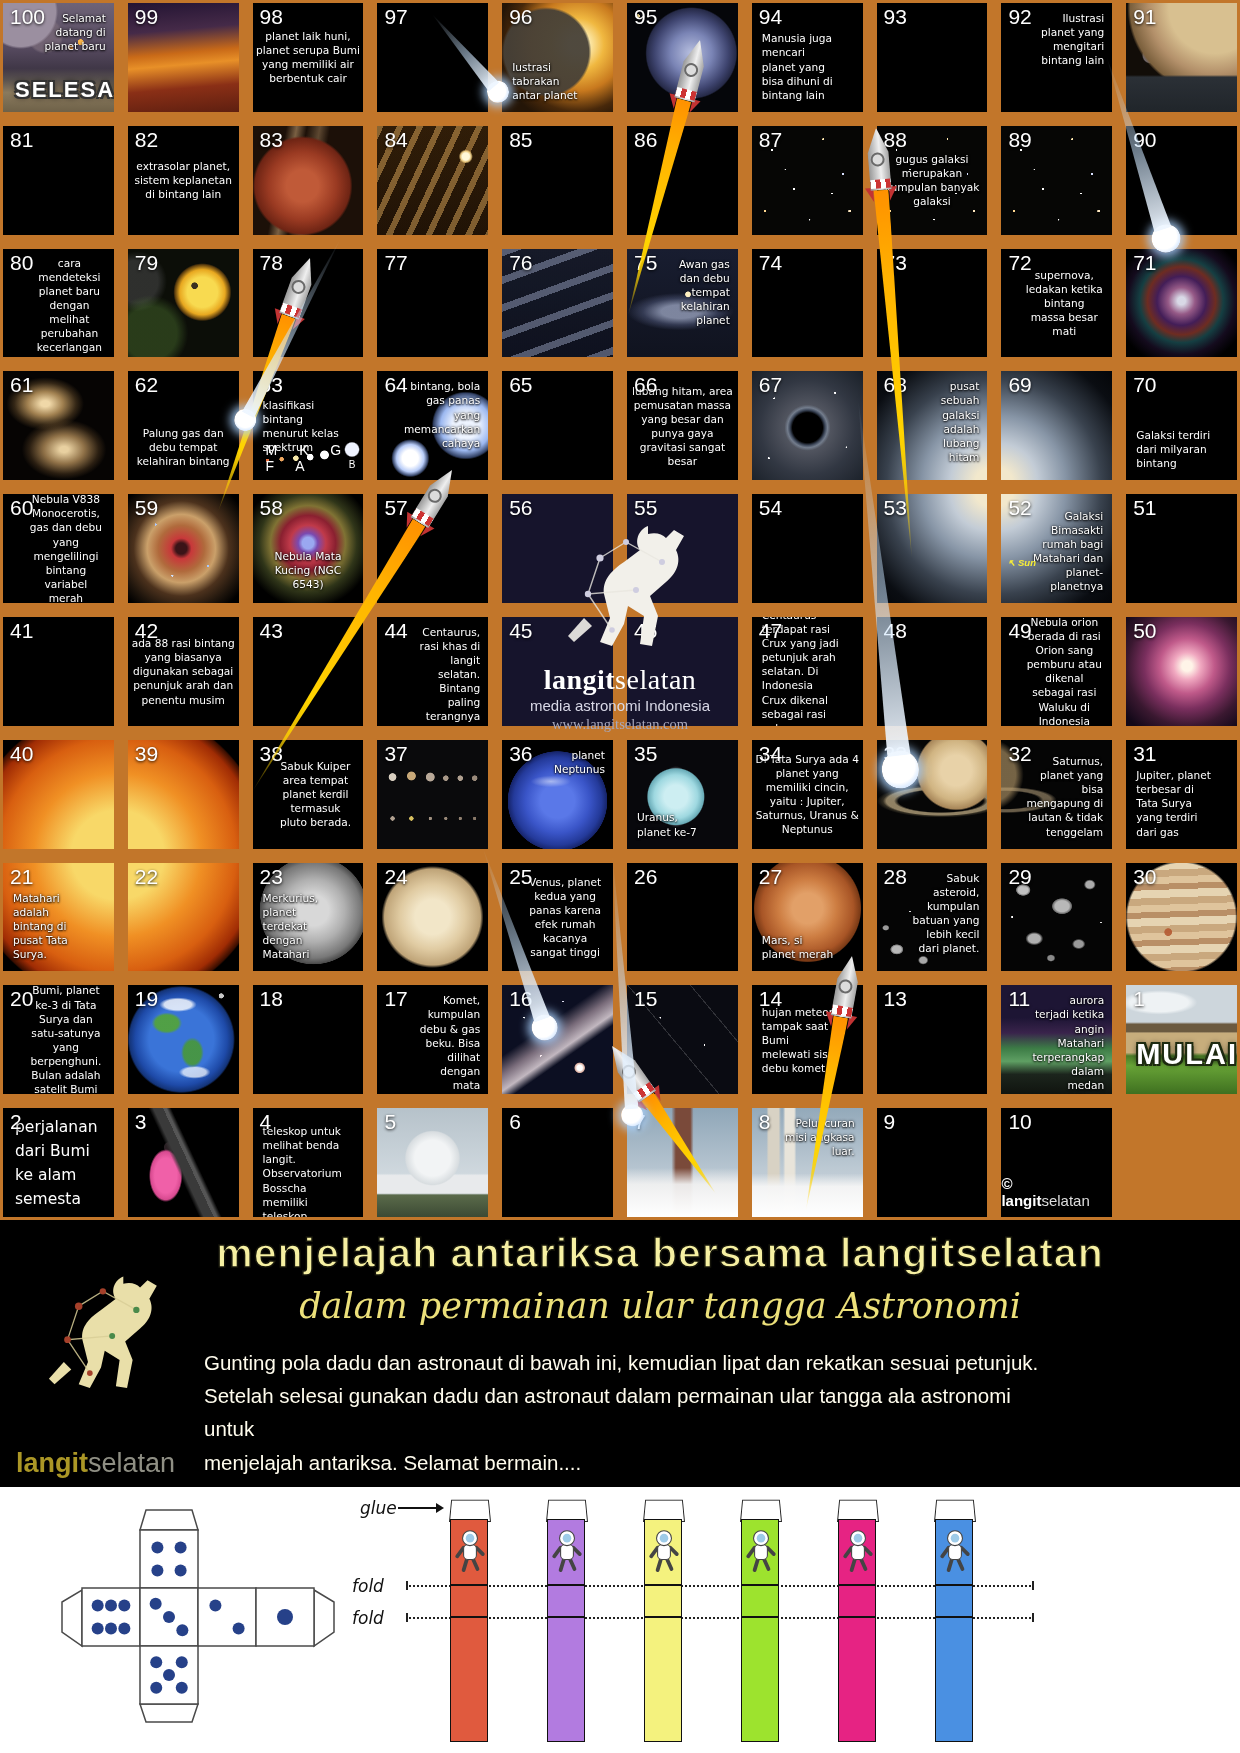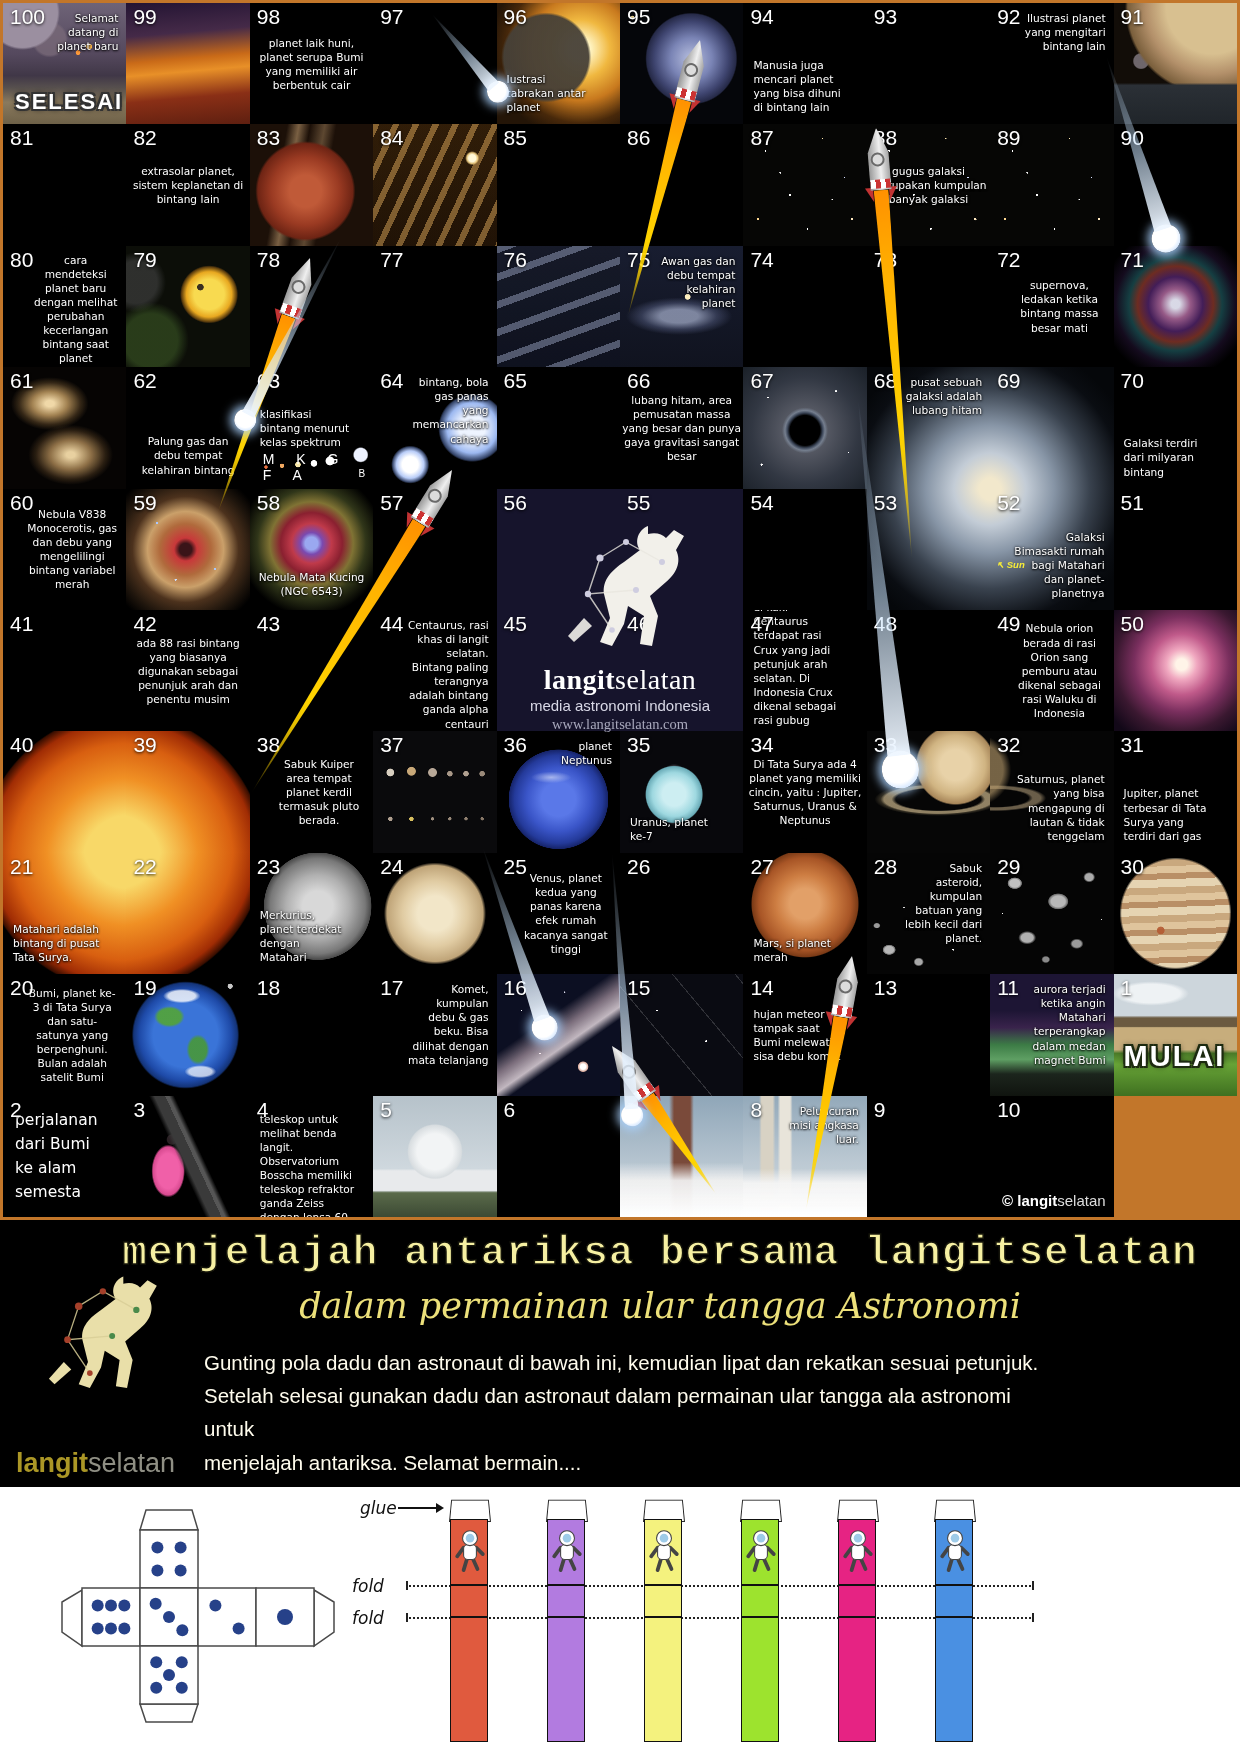--- a/index.html
+++ b/index.html
@@ -1,19 +1,19 @@
 <!DOCTYPE html>
 <html><head>
 <meta charset="utf-8">
 <style>
   html,body{margin:0;padding:0;}
   body{width:1240px;height:1753px;position:relative;background:#ffffff;font-family:"Liberation Sans",sans-serif;overflow:hidden;}
   
   #board{position:absolute;left:0;top:0;width:1234px;height:1214px;background:#000;border:3px solid #c2762a;}
-  #grid{position:absolute;inset:0;display:grid;grid-template-columns:repeat(10,1fr);grid-template-rows:repeat(10,1fr);gap:0;background:#c2762a;}
+  #grid{position:absolute;inset:0;display:grid;grid-template-columns:repeat(10,1fr);grid-template-rows:repeat(10,1fr);gap:14px;background:#c2762a;}
   .cell{position:relative;background:#000;overflow:hidden;}
   .num{position:absolute;top:2px;left:7px;font-size:21px;color:#fff;font-family:"Liberation Sans",sans-serif;text-shadow:0 1px 3px rgba(0,0,0,.9);z-index:4;font-weight:400;}
   .cap{position:absolute;inset:0;display:flex;color:#fff;font-size:10.6px;line-height:1.33;z-index:3;
        font-family:"DejaVu Sans",sans-serif;text-shadow:0 1px 2px #000,0 0 3px #000;}
   .cap span{display:block;}
   .p-tl{align-items:flex-start;justify-content:flex-start;text-align:left;padding:16px 10px 8px 10px;}
   .p-tc{align-items:flex-start;justify-content:center;text-align:center;padding:7px 8px 8px 30px;}
   .p-tr{align-items:flex-start;justify-content:flex-end;text-align:right;padding:8px 8px 8px 33px;}
   .p-ml{align-items:center;justify-content:flex-start;text-align:left;padding:8px 24px 8px 10px;}
   .p-mc{align-items:center;justify-content:center;text-align:center;padding:8px 1px;}
@@ -96,21 +96,21 @@
   .comet .chead{border-radius:50%;margin-top:-5px;background:radial-gradient(circle at 45% 40%,#fff 0 55%,#cfe4ff 78%,rgba(160,200,255,.6) 100%);box-shadow:0 0 10px 4px rgba(172,212,255,.85);}
   
   .centaur{position:absolute;z-index:6;}
   #blogo{position:absolute;left:496px;top:664px;width:248px;text-align:center;z-index:7;color:#fff;}
   #blogo .l1{font-family:"Liberation Serif",serif;font-size:28px;letter-spacing:.5px;}
   #blogo .l1 b{font-weight:bold;}
   #blogo .l2{font-family:"Liberation Sans",sans-serif;font-size:15px;color:#d8d8e6;margin-top:1px;}
   #blogo .l3{font-family:"Liberation Serif",serif;font-size:14.5px;color:#a8a8bc;margin-top:2px;}
   
   #footer{position:absolute;left:0;top:1220px;width:1240px;height:267px;background:#000;}
-  #ftitle{position:absolute;left:115px;top:10px;width:1090px;text-align:center;font-family:Liberation Mono, monospace;font-weight:bold;font-size:41px;letter-spacing:1px;color:#f6f0a2;-webkit-text-stroke:1.5px #15150a;text-shadow:2px 3px 0 rgba(0,0,0,.9),0 0 2px #000;}
+  #ftitle{position:absolute;left:115px;top:10px;width:1090px;text-align:center;font-family:Liberation Sans, sans-serif;font-weight:bold;font-size:41px;letter-spacing:1px;color:#f6f0a2;-webkit-text-stroke:1.5px #15150a;text-shadow:2px 3px 0 rgba(0,0,0,.9),0 0 2px #000;}
   #fsub{position:absolute;left:180px;top:66px;width:960px;text-align:center;font-family:"DejaVu Serif",serif;font-style:italic;font-size:35px;color:#ece07a;}
   #fpara{position:absolute;left:204px;top:126px;width:845px;font-family:"Liberation Sans",sans-serif;font-size:20.5px;line-height:1.62;color:#fffced;}
   #flogotext{position:absolute;left:16px;top:228px;font-family:"Liberation Sans",sans-serif;font-size:27px;color:#8f8f84;}
   #flogotext b{color:#ab9726;font-weight:bold;}
   
   .hand{font-family:"DejaVu Sans",sans-serif;font-style:italic;color:#111;}
   #glue-label{position:absolute;left:360px;top:1498px;font-size:17px;}
   #glue-arrow-line{position:absolute;left:398px;top:1507px;width:38px;height:2px;background:#111;}
   #glue-arrow-head{position:absolute;left:436px;top:1503px;width:0;height:0;border-left:8px solid #111;border-top:5px solid transparent;border-bottom:5px solid transparent;}
   #fold-label-1{position:absolute;left:352px;top:1576px;font-size:17px;}

